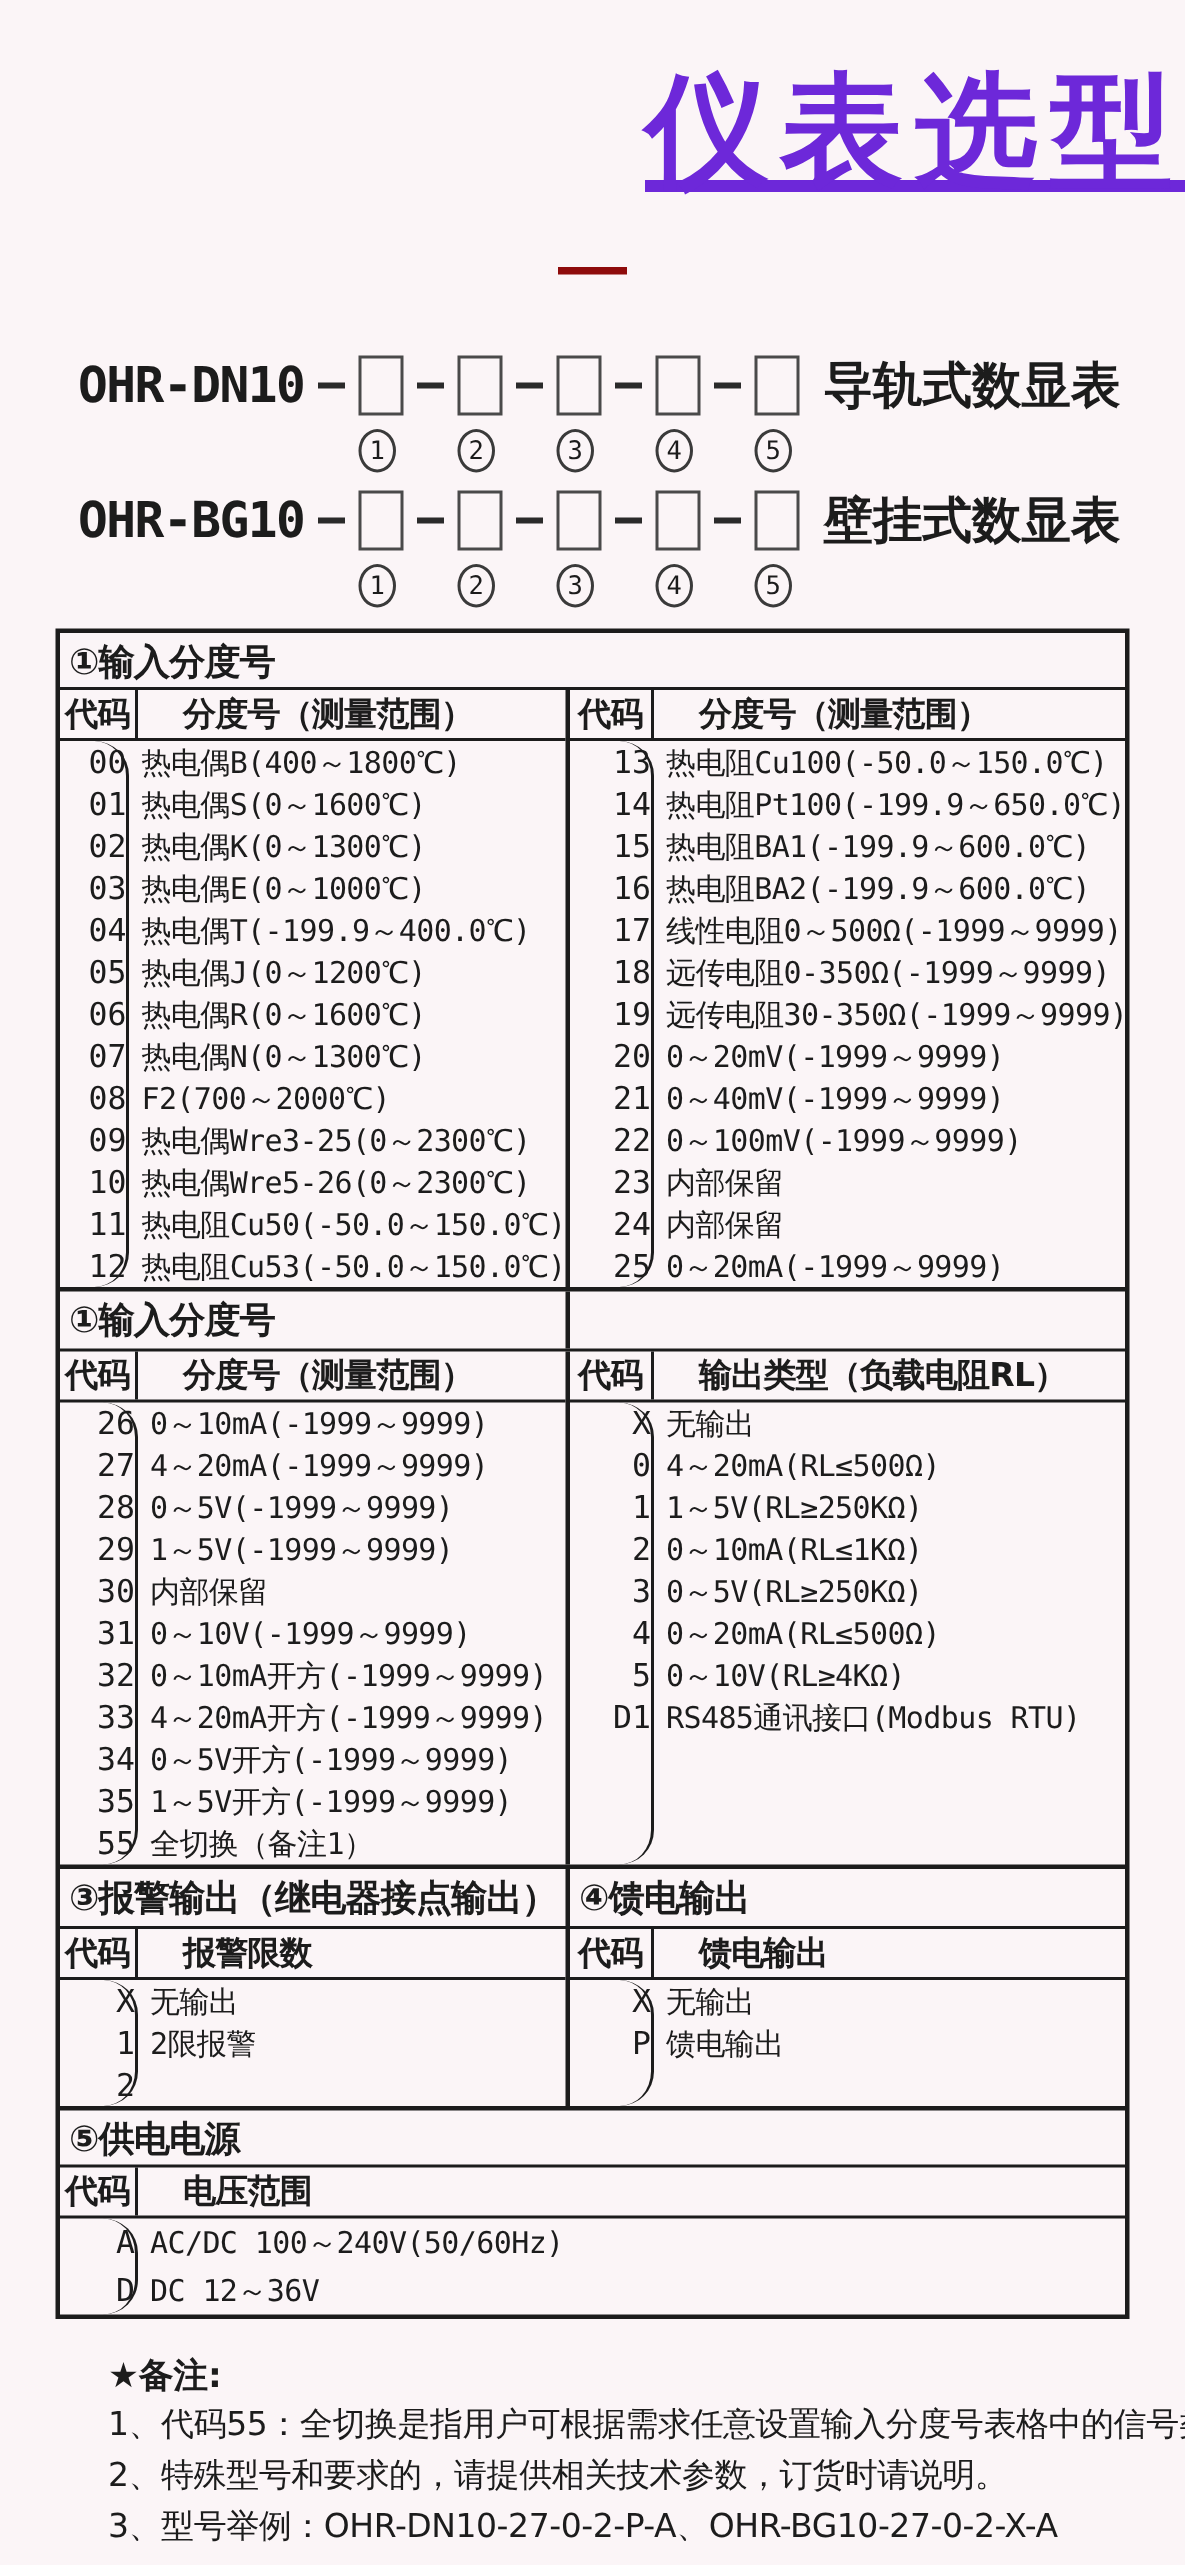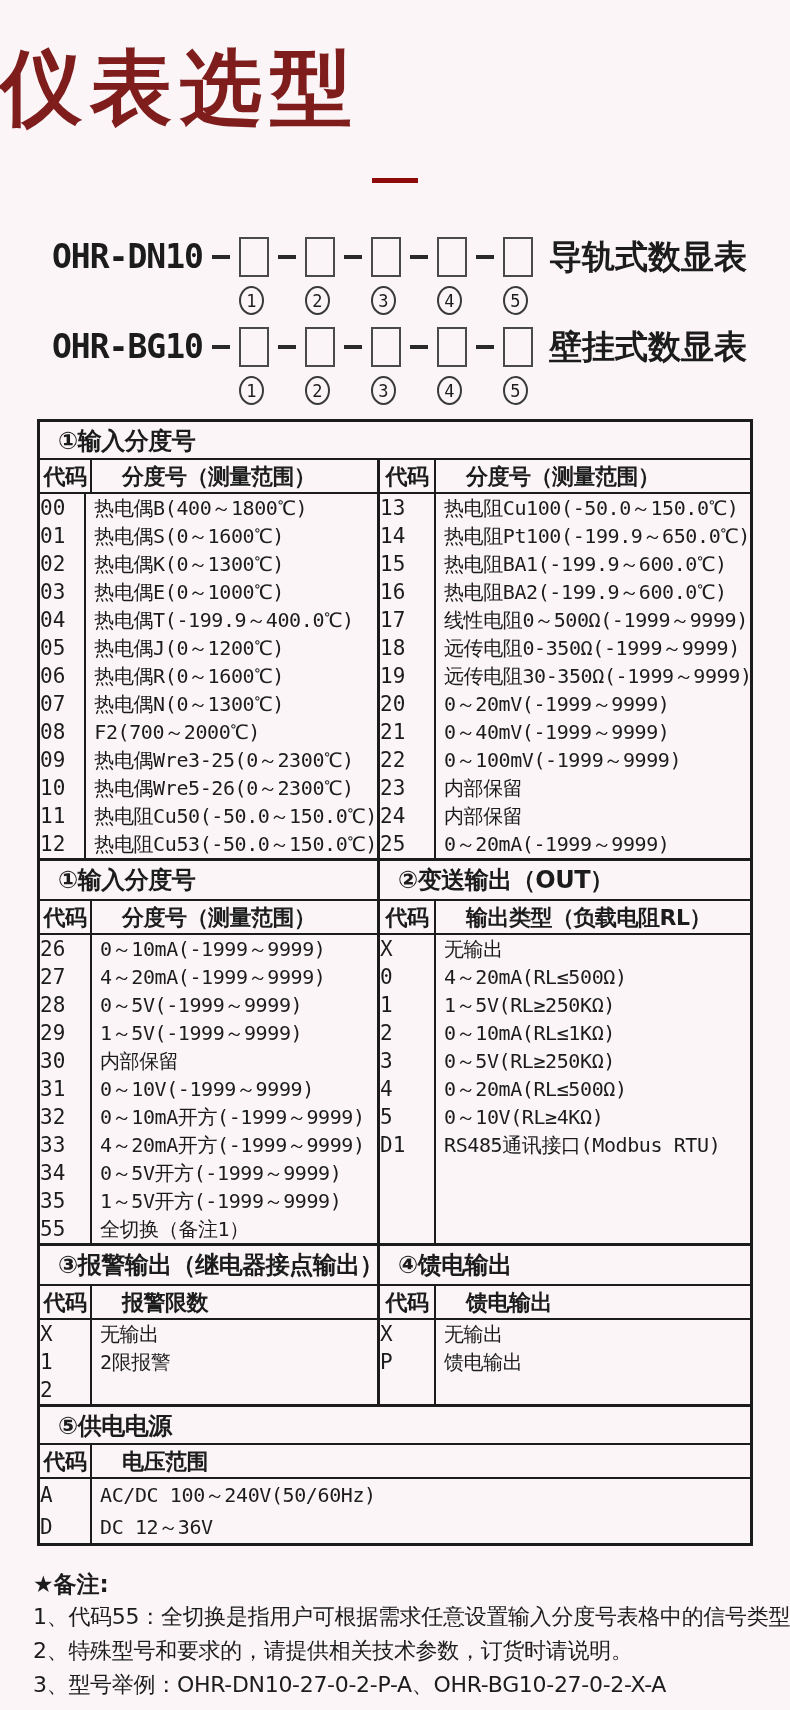--- a/index.html
+++ b/index.html
@@ -3,24 +3,25 @@
 <meta charset="utf-8">
 <style>
   * { margin:0; padding:0; box-sizing:border-box; }
   html,body { background:#fbf5f7; }
   .page {
     position:relative; width:790px; height:1710px; margin:0 auto;
     background:#fbf5f7; color:#1c1c1c; overflow:hidden;
     font-family:"DejaVu Sans", sans-serif;
   }
   .page-title {
-    margin-top:36px; text-align:left;
+    margin-top:36px; text-align:right;
     font-size:82px; font-weight:bold; letter-spacing:8px;
-    color:#7f1d1d; line-height:104px;
+    color:#6d28d9; line-height:104px;
     font-family:"DejaVu Sans", sans-serif;
+    text-decoration:underline;
   }
   .red-dash { width:46px; height:5px; background:#8e0b0b; margin:38px auto 0; }
 
   
   .models { margin:50px 0 0 52px; }
   .model-row { display:flex; align-items:flex-start; margin-bottom:8px; }
   .prefix {
     font-family:"DejaVu Sans Mono", monospace; font-weight:bold;
     font-size:33px; line-height:48px; letter-spacing:-1px; white-space:nowrap;
   }
@@ -38,51 +39,51 @@
   .model-label { font-size:33px; font-weight:bold; line-height:48px; margin-left:16px; white-space:nowrap; }
 
   
   .otable {
     width:716px; margin:14px auto 0; border:3px solid #1c1c1c;
     font-family:"DejaVu Sans Mono", monospace;
   }
   .sec + .sec { border-top:3px solid #1c1c1c; }
   .sec-head, .sh {
     font-size:24px; font-weight:bold; letter-spacing:-0.5px;
-    height:38px; line-height:38px; padding-left:18px; white-space:nowrap;
+    height:38px; line-height:38px; padding-left:6px; white-space:nowrap;
     font-family:"DejaVu Sans", sans-serif;
   }
   .sec-head { border-bottom:2px solid #1c1c1c; }
   .sec-head-split { display:flex; border-bottom:2px solid #1c1c1c; }
   .sh.left { width:340px; border-right:3px solid #1c1c1c; overflow:hidden; }
   .sh.right { flex:1; }
   .sec-body { display:flex; align-items:stretch; }
   .half { display:flex; flex-direction:column; }
   .half.left { width:340px; border-right:3px solid #1c1c1c; }
   .half.right { flex:1; }
   .head-row {
     display:flex; height:34px; line-height:34px;
     border-bottom:2px solid #1c1c1c; font-weight:bold; font-size:22px;
     font-family:"DejaVu Sans", sans-serif; letter-spacing:-0.5px;
   }
   .hc.code { width:52px; border-right:2px solid #1c1c1c; text-align:center; }
   .half.right .hc.code { width:56px; }
   .hc.desc { flex:1; padding-left:14px; white-space:nowrap; overflow:hidden;margin-left:16px; }
   .cols { display:flex; flex:1; }
-  .col.code { width:52px; border-right:2px solid #1c1c1c; text-align:left; }
+  .col.code { width:52px; border-right:2px solid #1c1c1c; text-align:right;border-radius:23px; }
   .half.right .col.code { width:56px; }
   .col.desc { flex:1; }
   .cell { height:28px; line-height:28px; font-size:21px; white-space:nowrap; }
   .cell.desc { padding-left:8px; font-size:20px; letter-spacing:-0.4px; }
   
   .sec.full .head-row .hc.code, .sec.full .col.code { width:52px; }
   .sec.full .cell { height:32px; line-height:32px; }
 
   
-  .notes { margin:22px 0 0 33px; font-family:"DejaVu Sans", sans-serif; }
+  .notes { margin:22px 0 0 72px; font-family:"DejaVu Sans", sans-serif; }
   .notes-title { font-size:23px; font-weight:bold; line-height:32px; }
   .note-line { font-size:22px; line-height:34px; letter-spacing:-0.3px; white-space:nowrap; }
 </style>
 </head>
 <body>
 
 <div class="page">
 
   <div class="page-title">仪表选型</div>
   <div class="red-dash"></div>
@@ -252,21 +253,20 @@
                 <div class="cell desc">0～20mA(-1999～9999)</div>
               </div>
           </div>
         </div>
       </div>
     </div>
 
     <div class="sec">
       <div class="sec-head-split">
         <div class="sh left">①输入分度号</div>
-        <div class="sh right">②变送输出（OUT）</div>
       </div>
       <div class="sec-body">
         <div class="half left">
           <div class="head-row">
             <div class="hc code">代码</div>
             <div class="hc desc">分度号（测量范围）</div>
           </div>
           <div class="cols">
             <div class="col code">
                 <div class="cell code">26</div>

